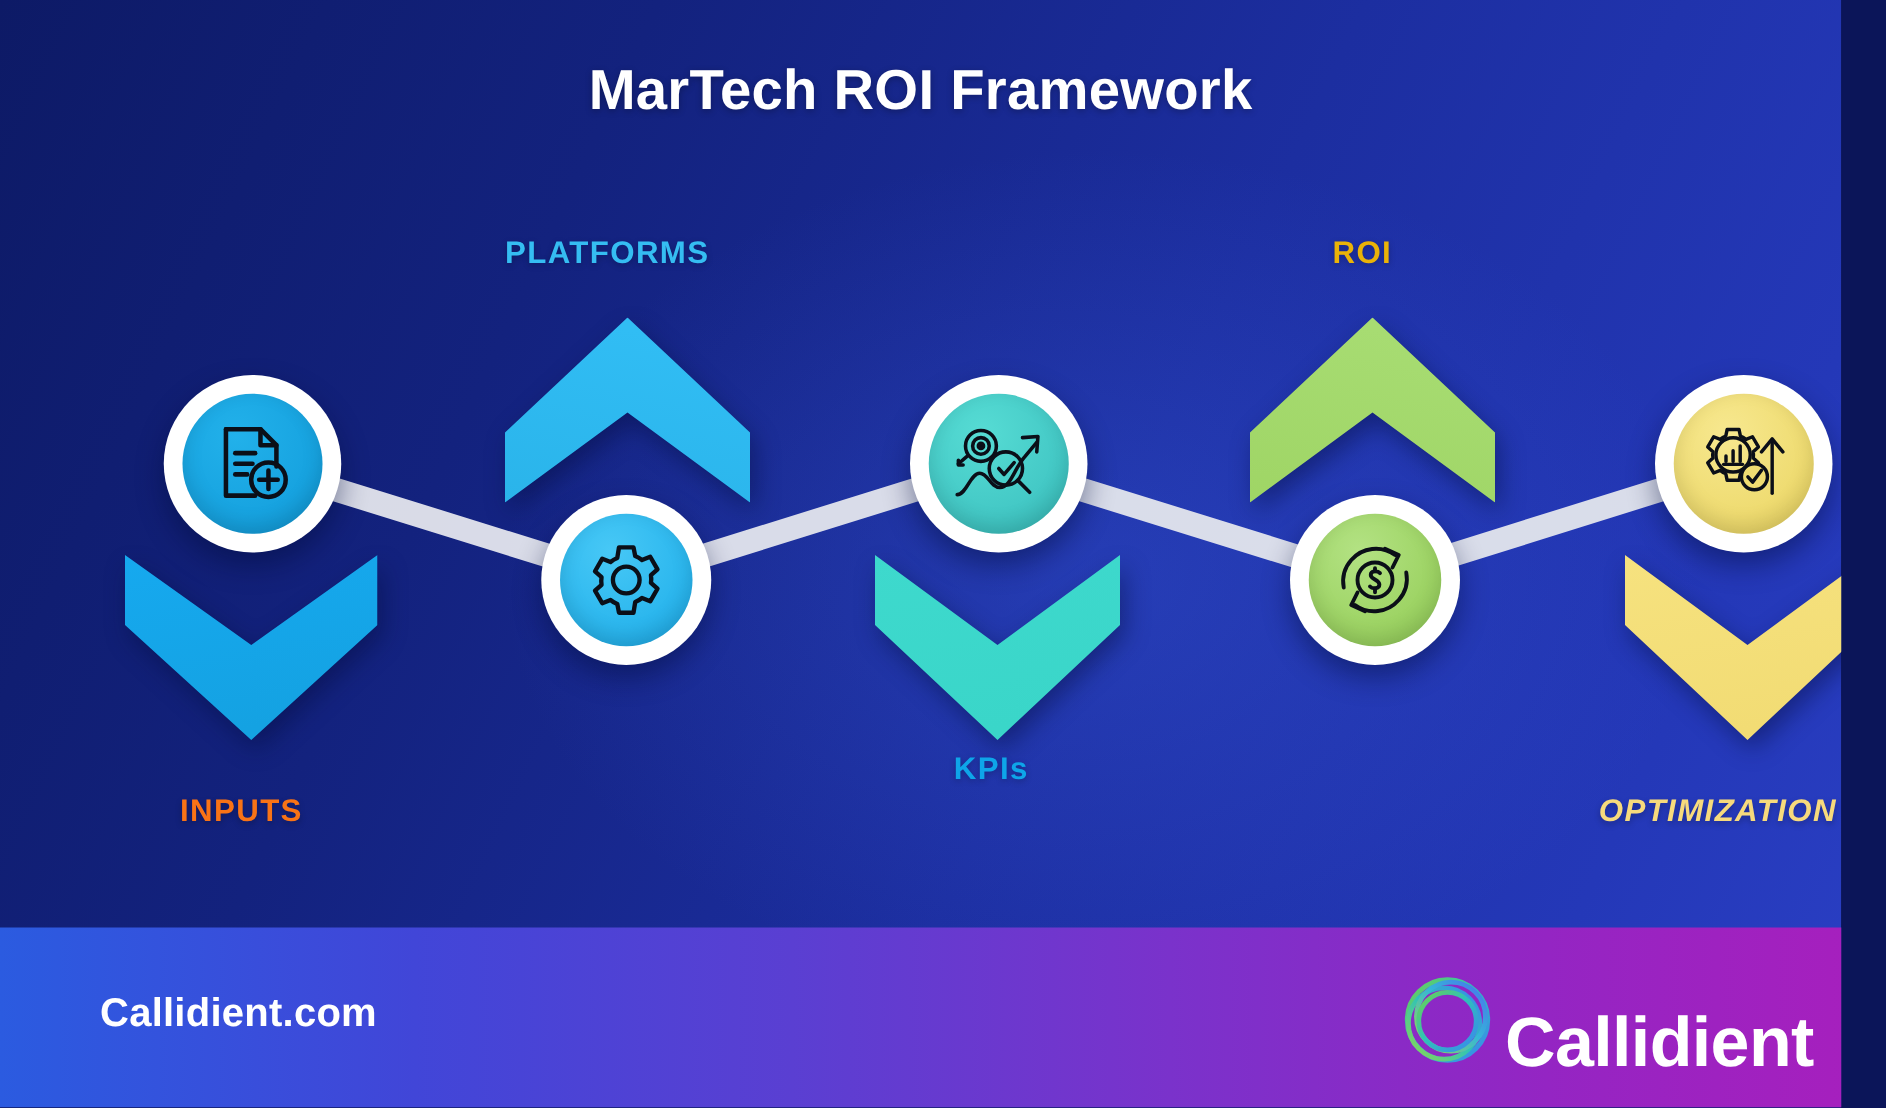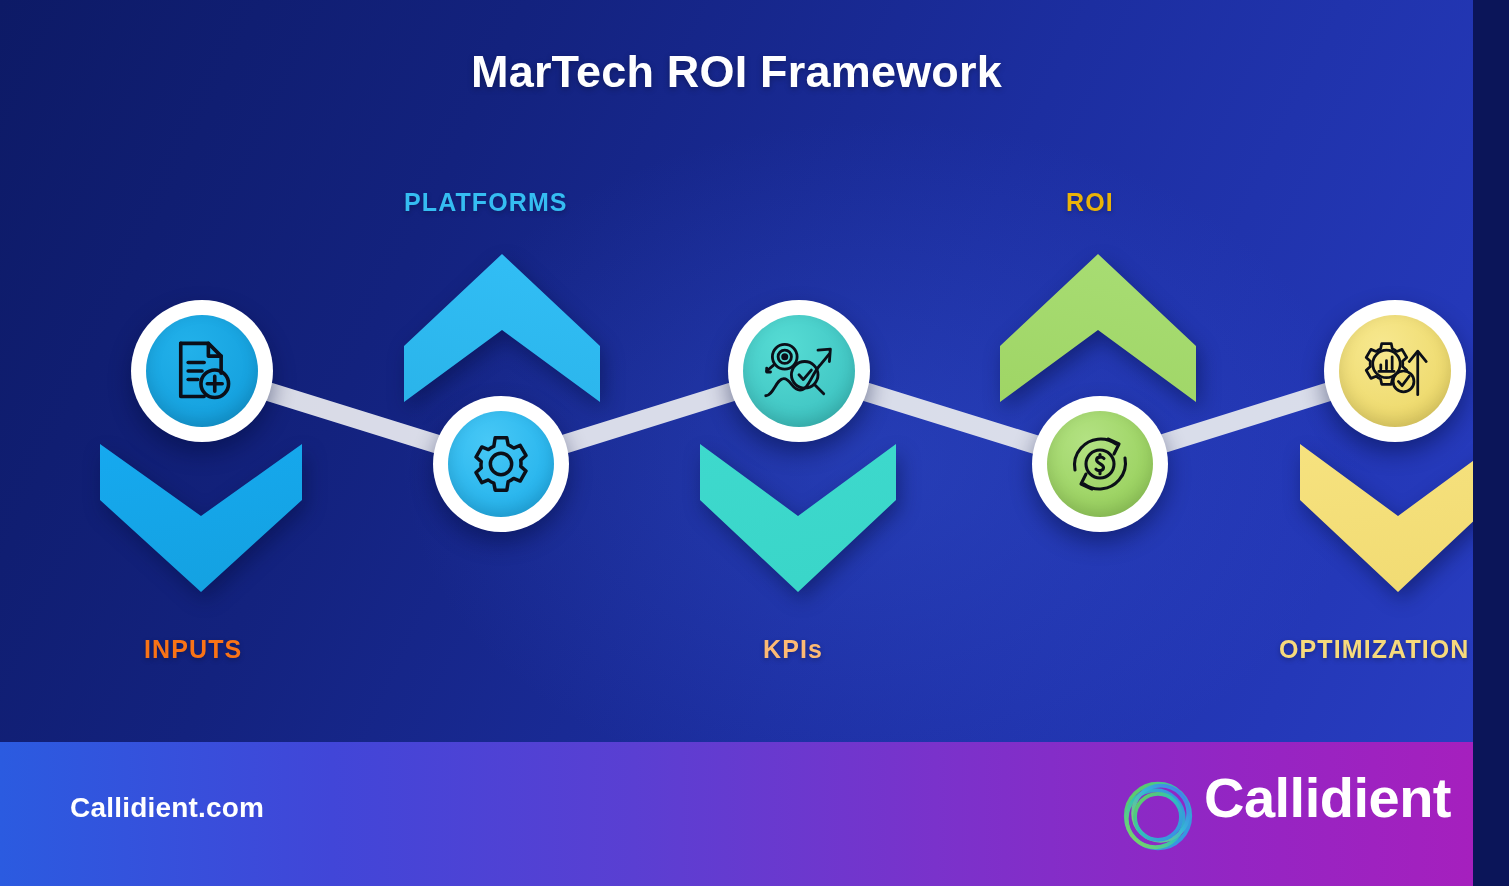--- a/index.html
+++ b/index.html
@@ -43,23 +43,23 @@
   .node.sm{width:136px;height:136px;}
   .node.sm .disc{width:106px;height:106px;}
 
   
   .lbl{position:absolute;font-size:25px;font-weight:bold;letter-spacing:1.1px;
        white-space:nowrap;text-shadow:0 2px 5px rgba(0,0,0,.25);}
 
   
   .footer{position:absolute;left:0;top:742px;width:1509px;height:144px;
       background:linear-gradient(90deg,#2b5be0 0%,#4146d8 22%,#5a3fd2 42%,#7a32cb 62%,#9425c3 82%,#a81fbd 100%);}
-  .footer-url{position:absolute;left:70px;top:50px;color:#fff;
-      font-size:28px;font-weight:bold;letter-spacing:.2px;}
-  .brand{position:absolute;right:58px;top:28px;display:flex;align-items:flex-start;gap:0;}
+  .footer-url{position:absolute;left:80px;top:50px;color:#fff;
+      font-size:32px;font-weight:bold;letter-spacing:.2px;}
+  .brand{position:absolute;right:58px;top:28px;display:flex;align-items:flex-end;gap:0;}
   .brand-mark{width:92px;height:92px;}
   .brand-name{color:#fff;font-size:56px;font-weight:bold;letter-spacing:-.5px;line-height:1;}
 </style>
 </head>
 <body>
 
 <div class="canvas">
 
   <div class="bg"></div>
   <div class="bg-glow"></div>
@@ -215,22 +215,22 @@
 
           <path d="M62 60 V16"></path>
           <path d="M53 25 L62 14 L71 25"></path>
         </svg>
       </div>
     </div>
 
     <div class="lbl" style="left:372px;top:188px;color:#35BDF2;">PLATFORMS</div>
     <div class="lbl" style="left:1034px;top:188px;color:#eab308;">ROI</div>
     <div class="lbl" style="left:112px;top:635px;color:#f97316;">INPUTS</div>
-    <div class="lbl" style="left:731px;top:635px;color:#fdba74;">KPIs</div>
-    <div class="lbl" style="left:1247px;top:635px;color:#F7DA7C;">OPTIMIZATION</div>
+    <div class="lbl" style="left:731px;top:601px;color:#0ea5e9;">KPIs</div>
+    <div class="lbl" style="left:1247px;top:635px;color:#F7DA7C;font-style:italic;">OPTIMIZATION</div>
 
   </div>
 
   <div class="footer">
     <div class="footer-url">Callidient.com</div>
 
     <div class="brand">
       <span class="brand-mark">
         <svg width="92" height="92" viewBox="0 0 100 100" fill="none" stroke-width="4.2">
           <defs>

